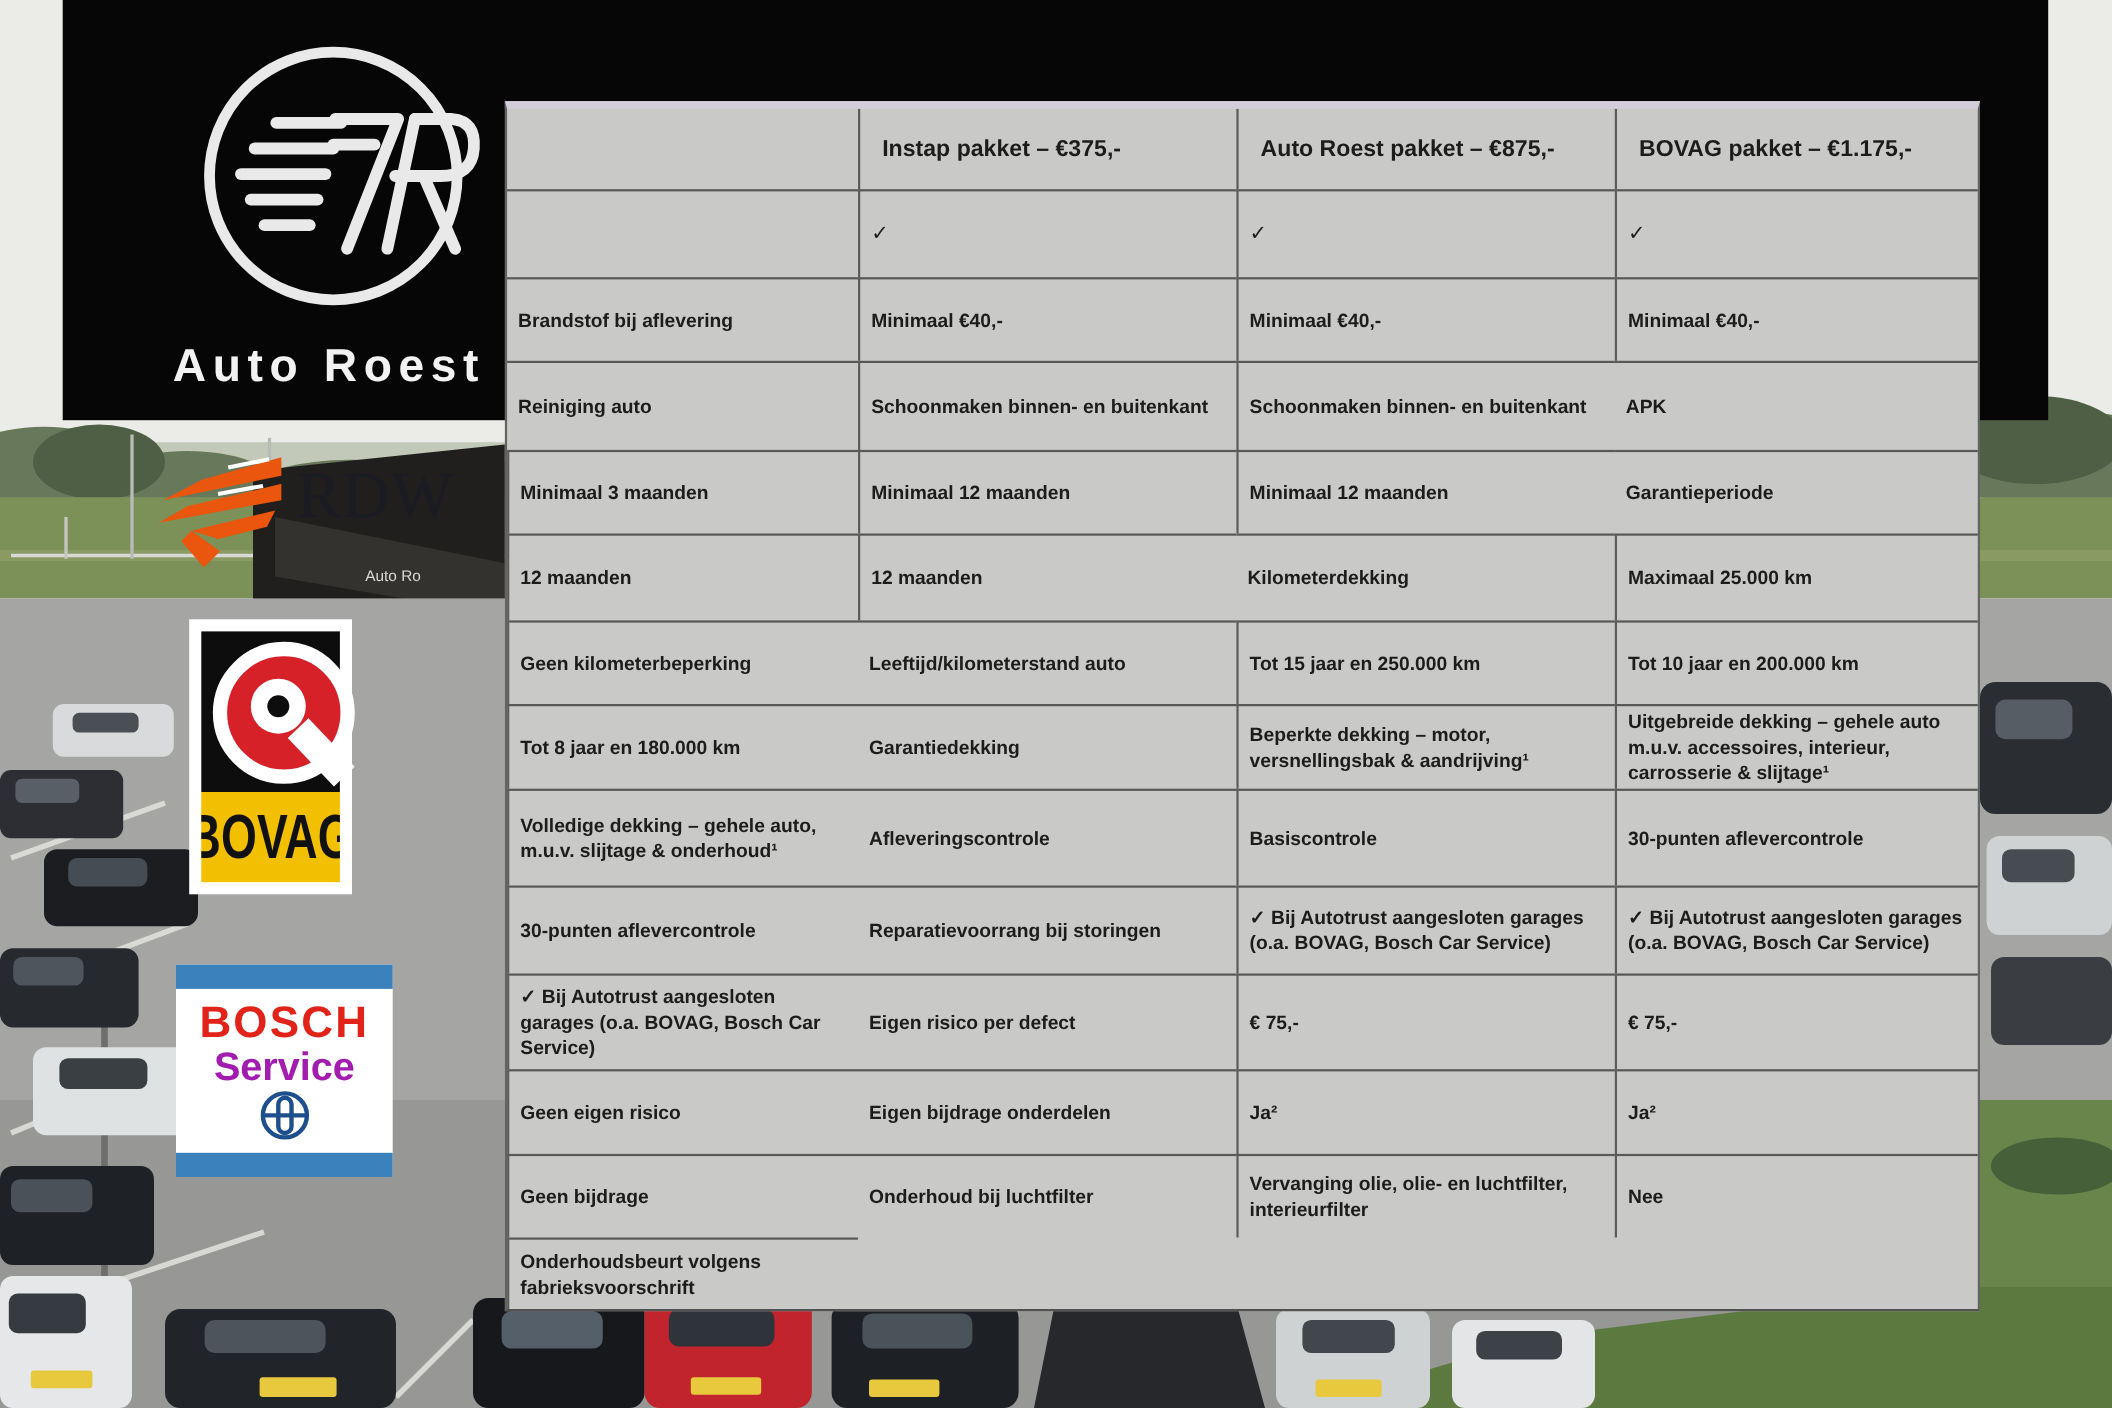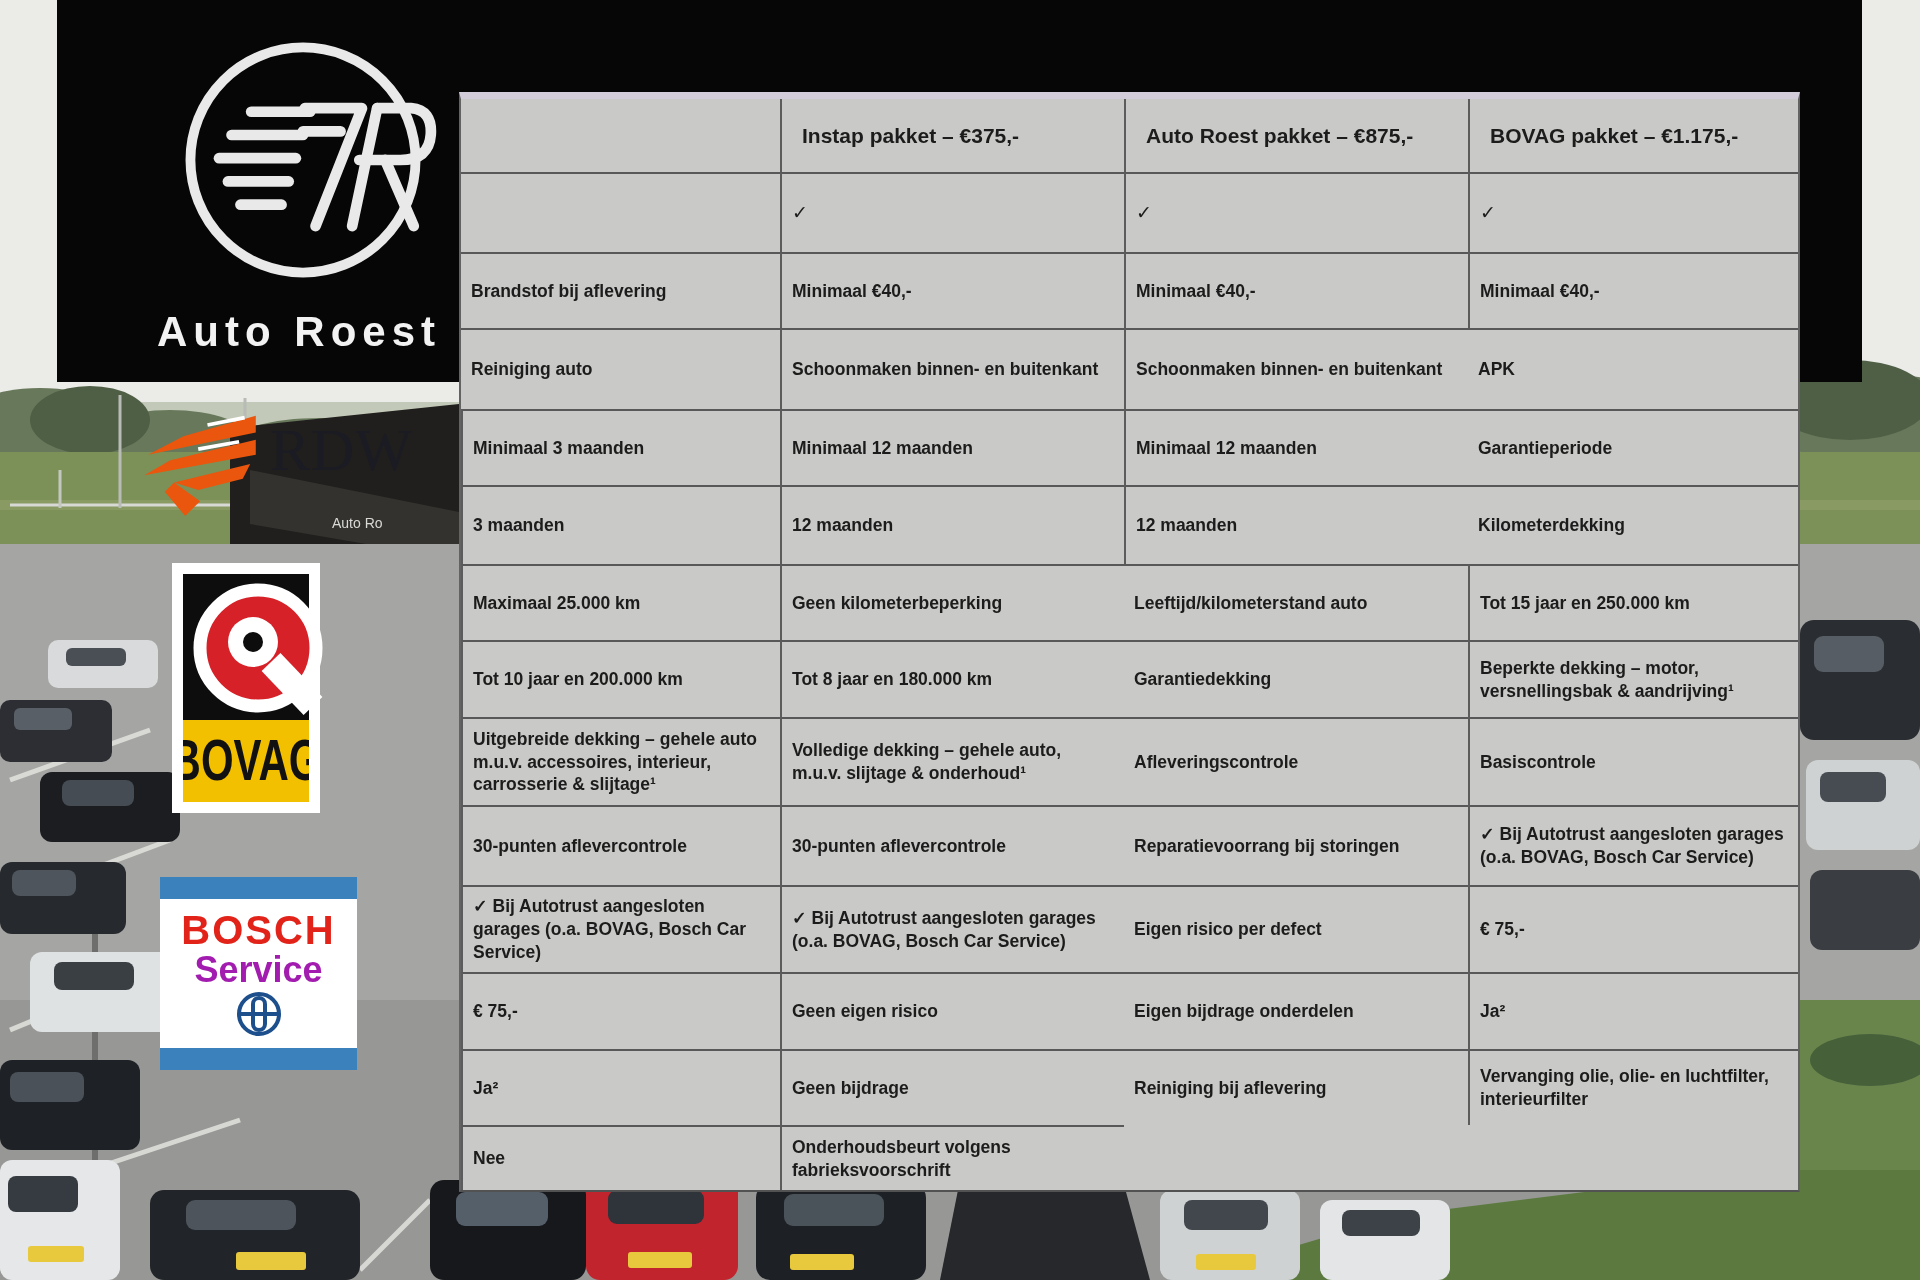--- a/index.html
+++ b/index.html
@@ -267,21 +267,20 @@
     <div class="td">Reiniging auto</div>
     <div class="td vline">Schoonmaken binnen- en buitenkant</div>
     <div class="td vline">Schoonmaken binnen- en buitenkant</div>
 
     <div class="td">APK</div>
     <div class="td vline">Minimaal 3 maanden</div>
     <div class="td vline">Minimaal 12 maanden</div>
     <div class="td vline">Minimaal 12 maanden</div>
 
     <div class="td">Garantieperiode</div>
-    <div class="td vline">3 maanden</div>
     <div class="td vline">12 maanden</div>
     <div class="td vline">12 maanden</div>
 
     <div class="td">Kilometerdekking</div>
     <div class="td vline">Maximaal 25.000 km</div>
     <div class="td vline">Geen kilometerbeperking</div>
 
     <div class="td">Leeftijd/kilometerstand auto</div>
     <div class="td vline">Tot 15 jaar en 250.000 km</div>
     <div class="td vline">Tot 10 jaar en 200.000 km</div>
@@ -305,19 +304,19 @@
     <div class="td">Eigen risico per defect</div>
     <div class="td vline">€ 75,-</div>
     <div class="td vline">€ 75,-</div>
     <div class="td vline">Geen eigen risico</div>
 
     <div class="td">Eigen bijdrage onderdelen</div>
     <div class="td vline">Ja²</div>
     <div class="td vline">Ja²</div>
     <div class="td vline">Geen bijdrage</div>
 
-    <div class="td">Reiniging bij aflevering</div>
+    <div class="td">Onderhoud bij luchtfilter</div>
     <div class="td vline">Vervanging olie, olie- en luchtfilter, interieurfilter</div>
     <div class="td vline">Nee</div>
     <div class="td vline">Onderhoudsbeurt volgens fabrieksvoorschrift</div>
   </div>
 
 </div>
 
 </body></html>

